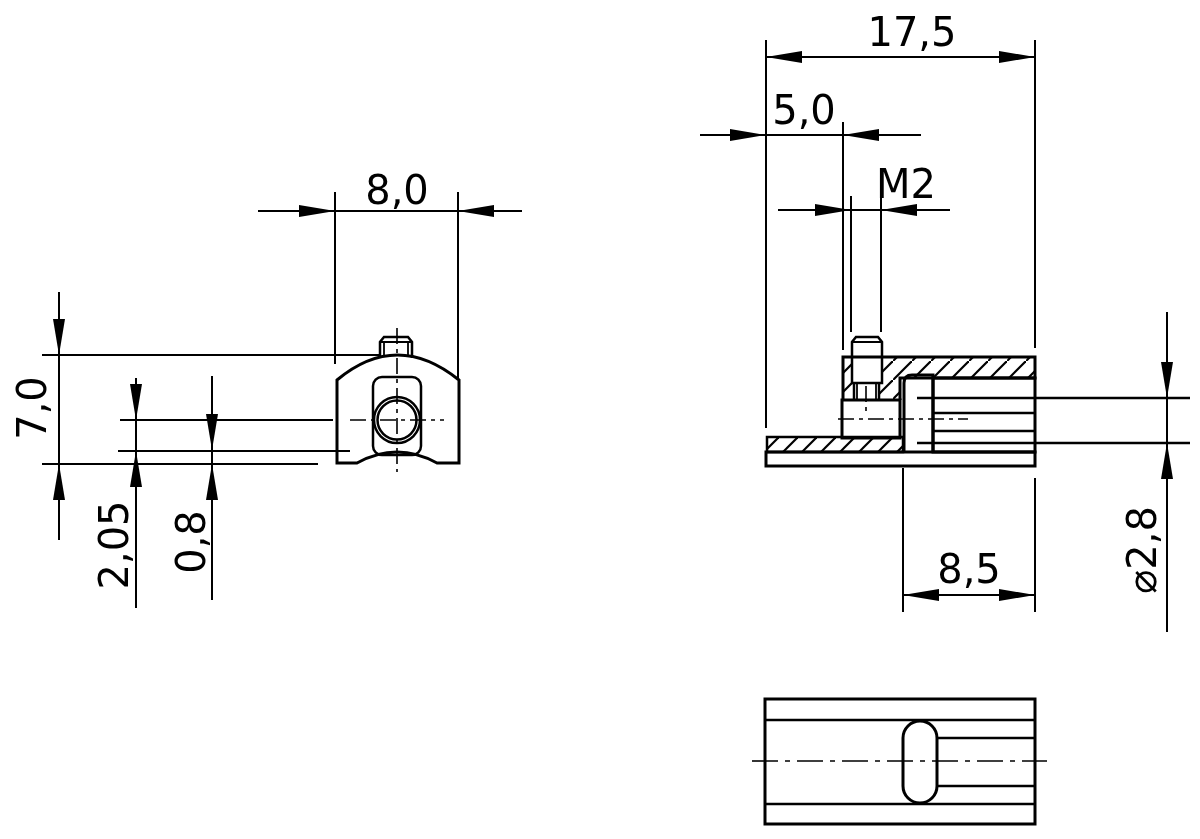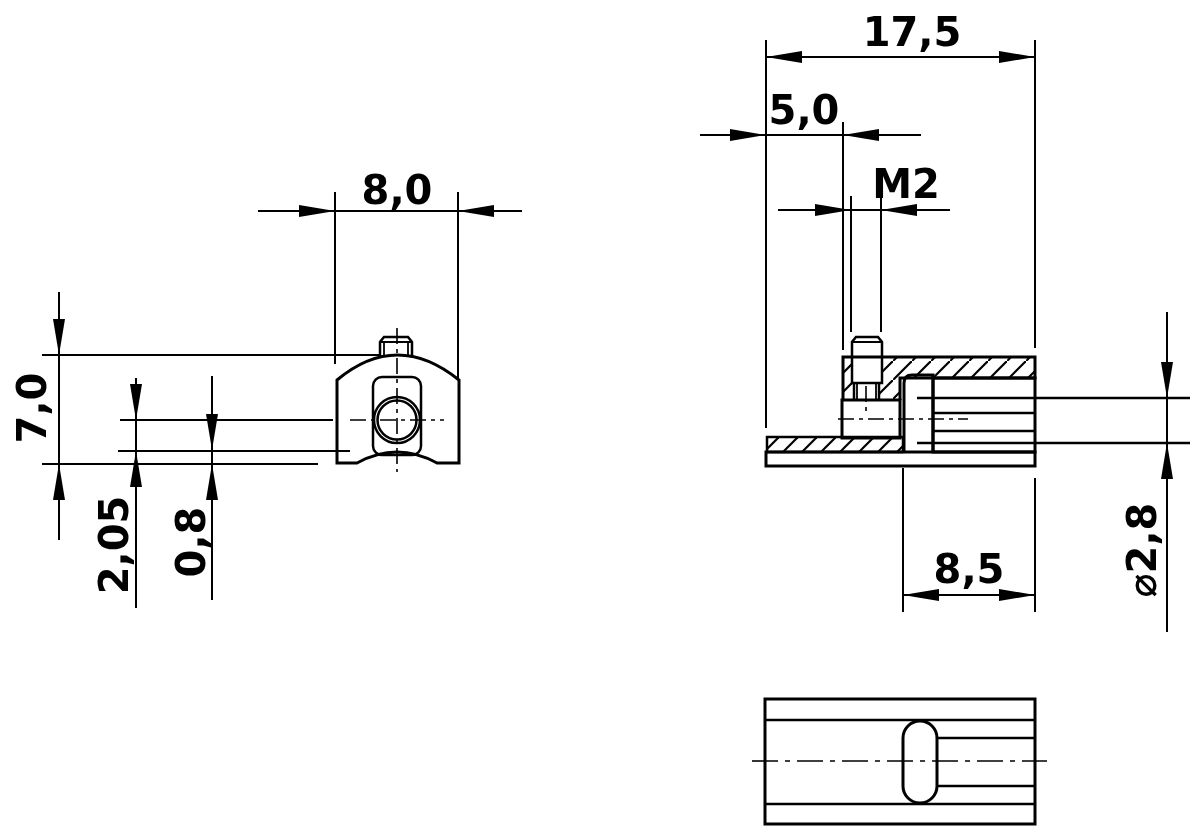--- a/index.html
+++ b/index.html
@@ -1,16 +1,16 @@
 <!DOCTYPE html>
 <html><head>
 <meta charset="utf-8">
 <style>
   html,body{margin:0;padding:0;background:#fff;}
-  .page{width:1200px;height:839px;background:#fff;position:relative;overflow:hidden;font-weight:bold;}
+  .page{width:1200px;height:839px;background:#fff;position:relative;overflow:hidden;}
   svg{display:block;}
   text{font-family:"DejaVu Sans","Liberation Sans",sans-serif;font-size:40px;fill:#000;}
   .outline{fill:none;stroke:#000;stroke-width:3;}
   .medium{fill:none;stroke:#000;stroke-width:2.5;}
   .thin{fill:none;stroke:#000;stroke-width:2;}
   .xthin{fill:none;stroke:#000;stroke-width:1.8;}
   .center{fill:none;stroke:#000;stroke-width:1.6;stroke-dasharray:16 5 4 5;}
   .centerlong{fill:none;stroke:#000;stroke-width:1.6;stroke-dasharray:26 7 5 7;}
   .arrow{fill:#000;stroke:none;}
 </style>

